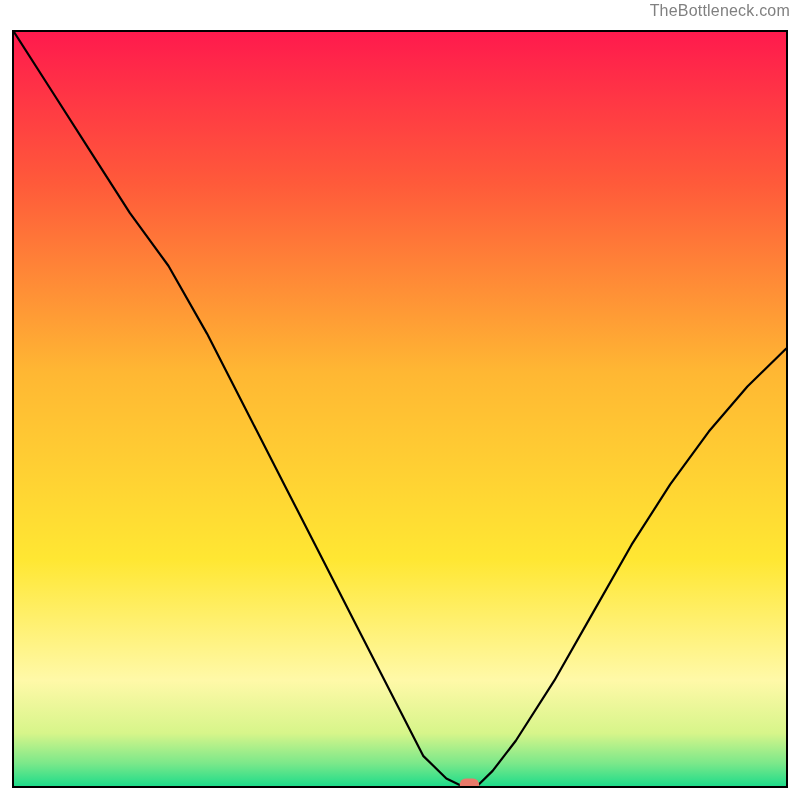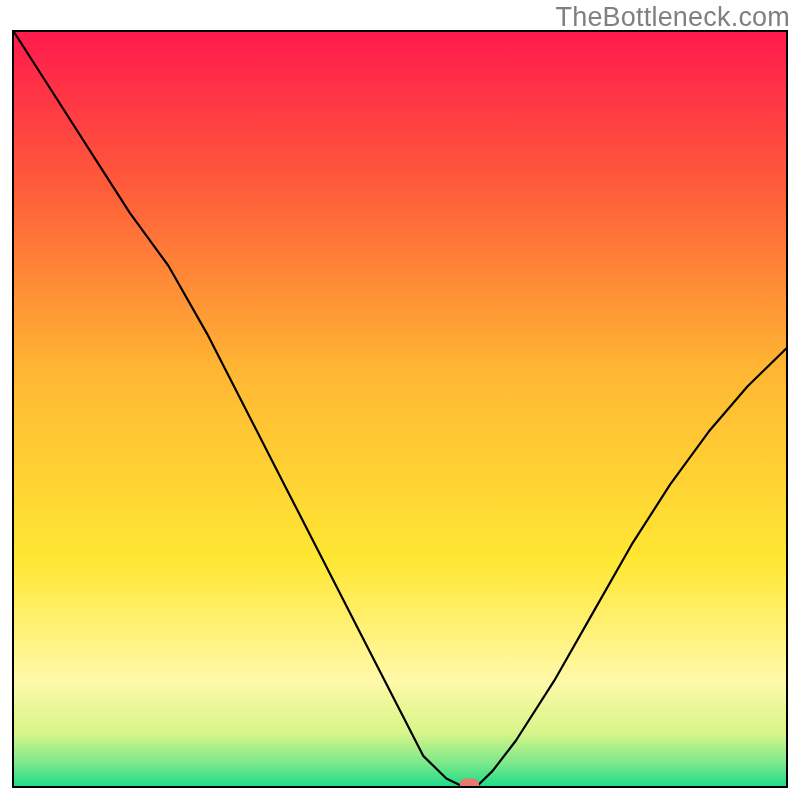--- a/index.html
+++ b/index.html
@@ -13,21 +13,21 @@
   .wrap {
     position: relative;
     width: 800px;
     height: 800px;
   }
   .watermark {
     position: absolute;
     top: 2px;
     right: 10px;
     color: #808080;
-    font-size: 27px;
+    font-size: 16px;
     font-weight: 500;
     letter-spacing: 0.2px;
     z-index: 10;
   }
   .plot-outer {
     position: absolute;
     left: 12px;
     top: 30px;
     width: 776px;
     height: 758px;

